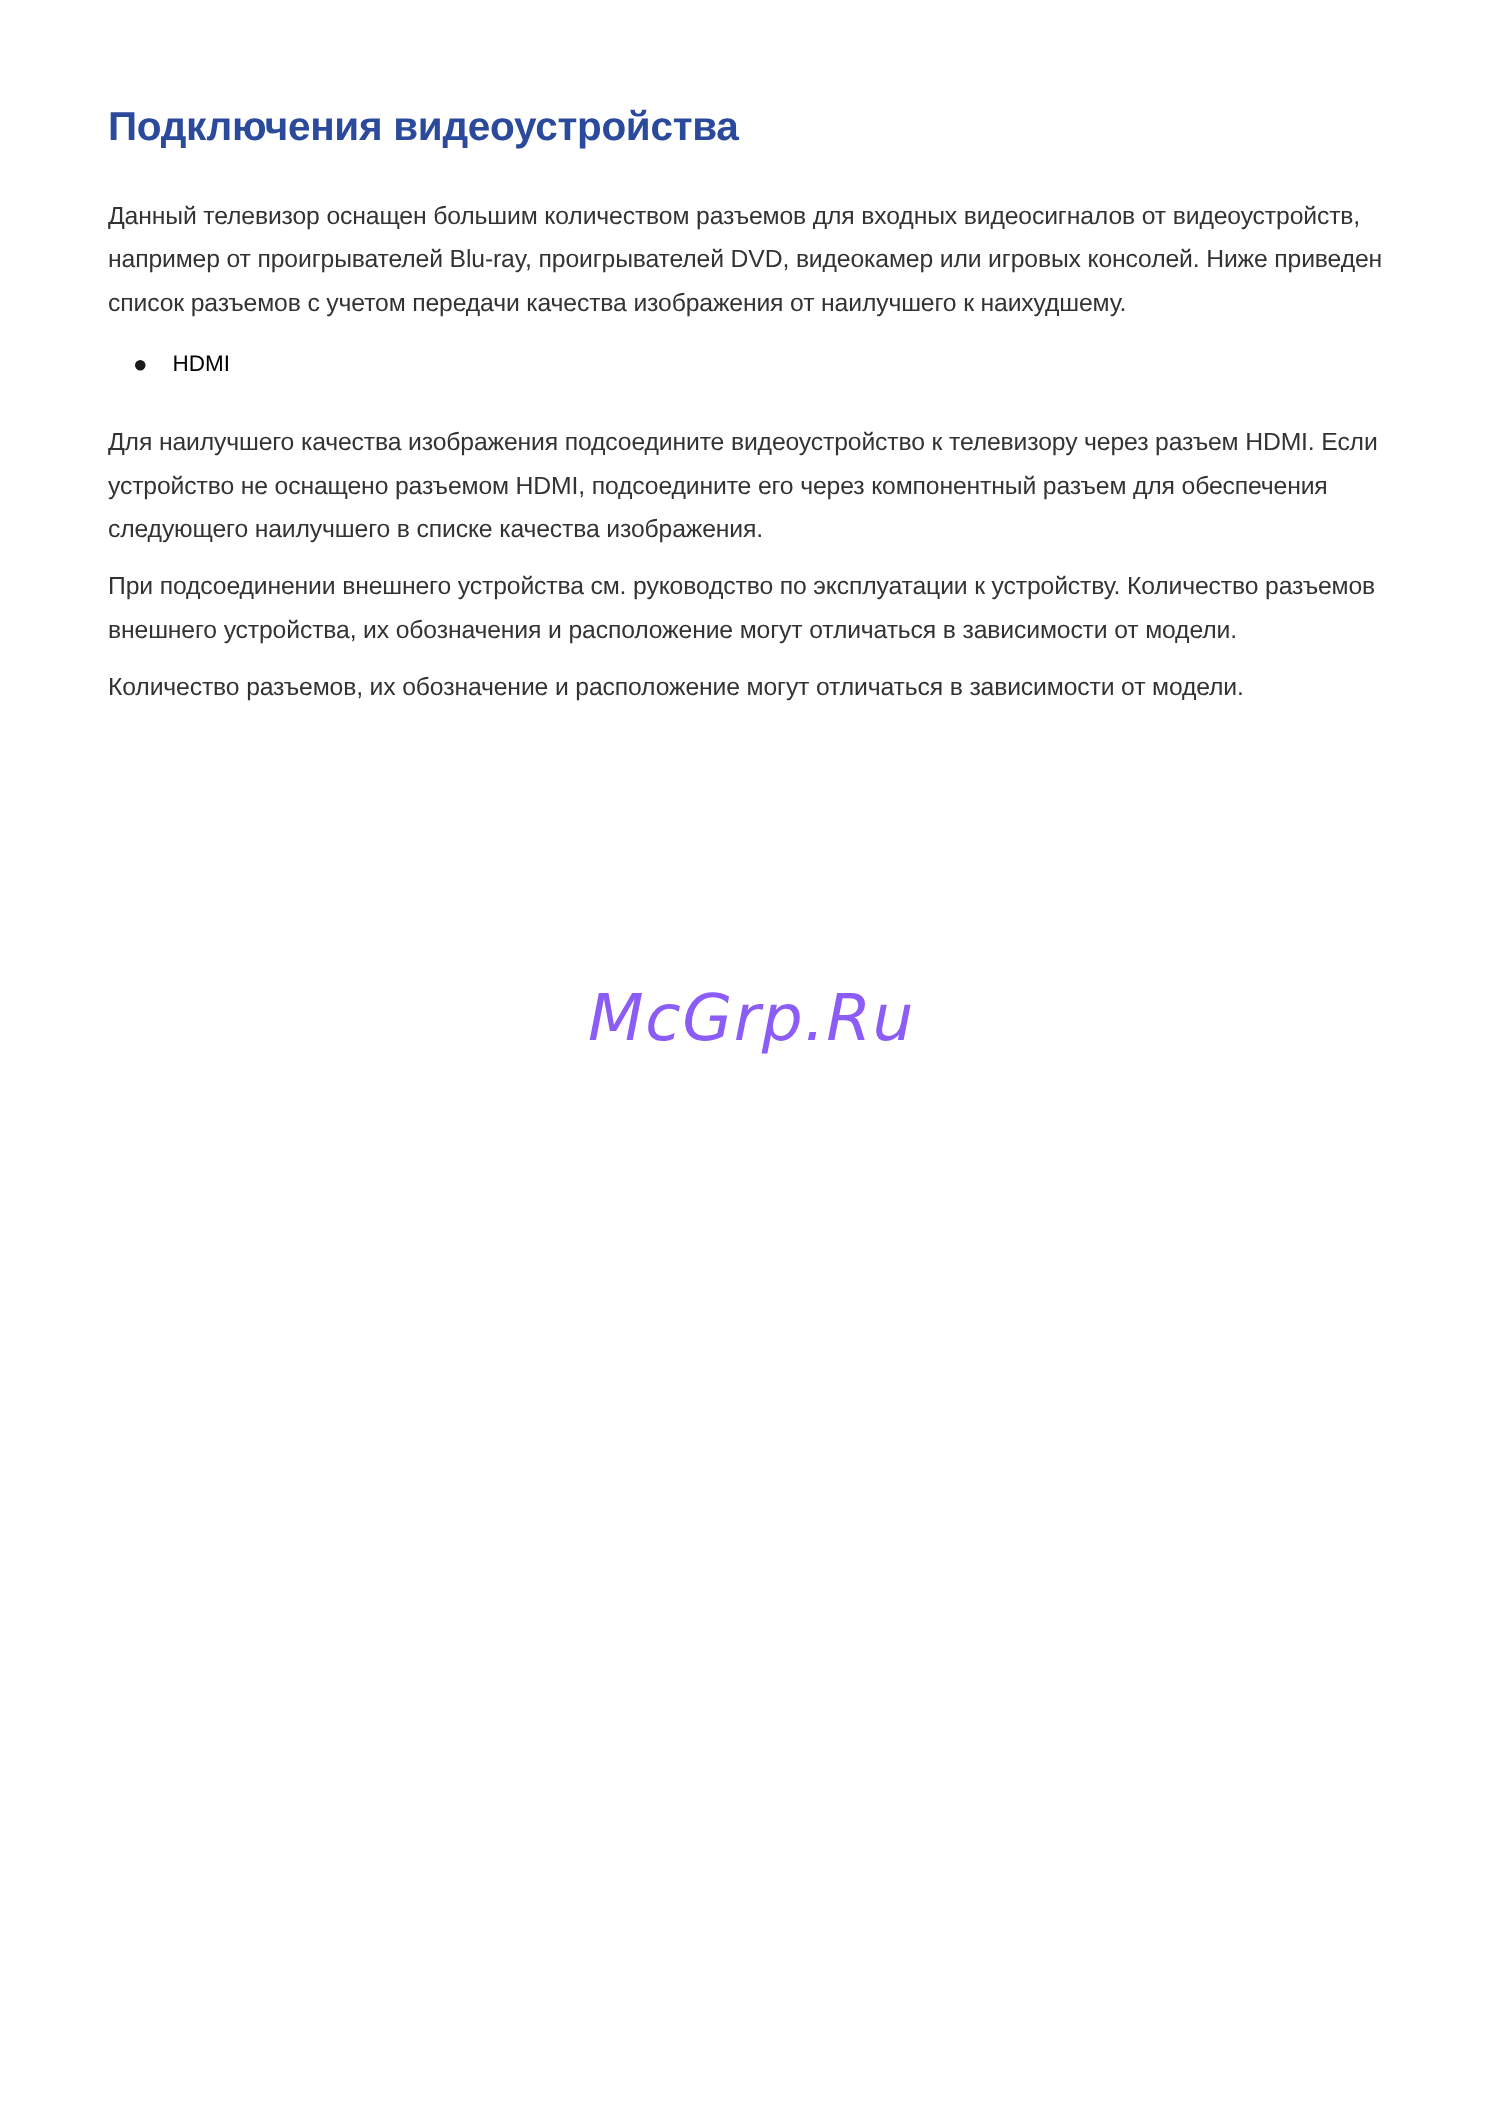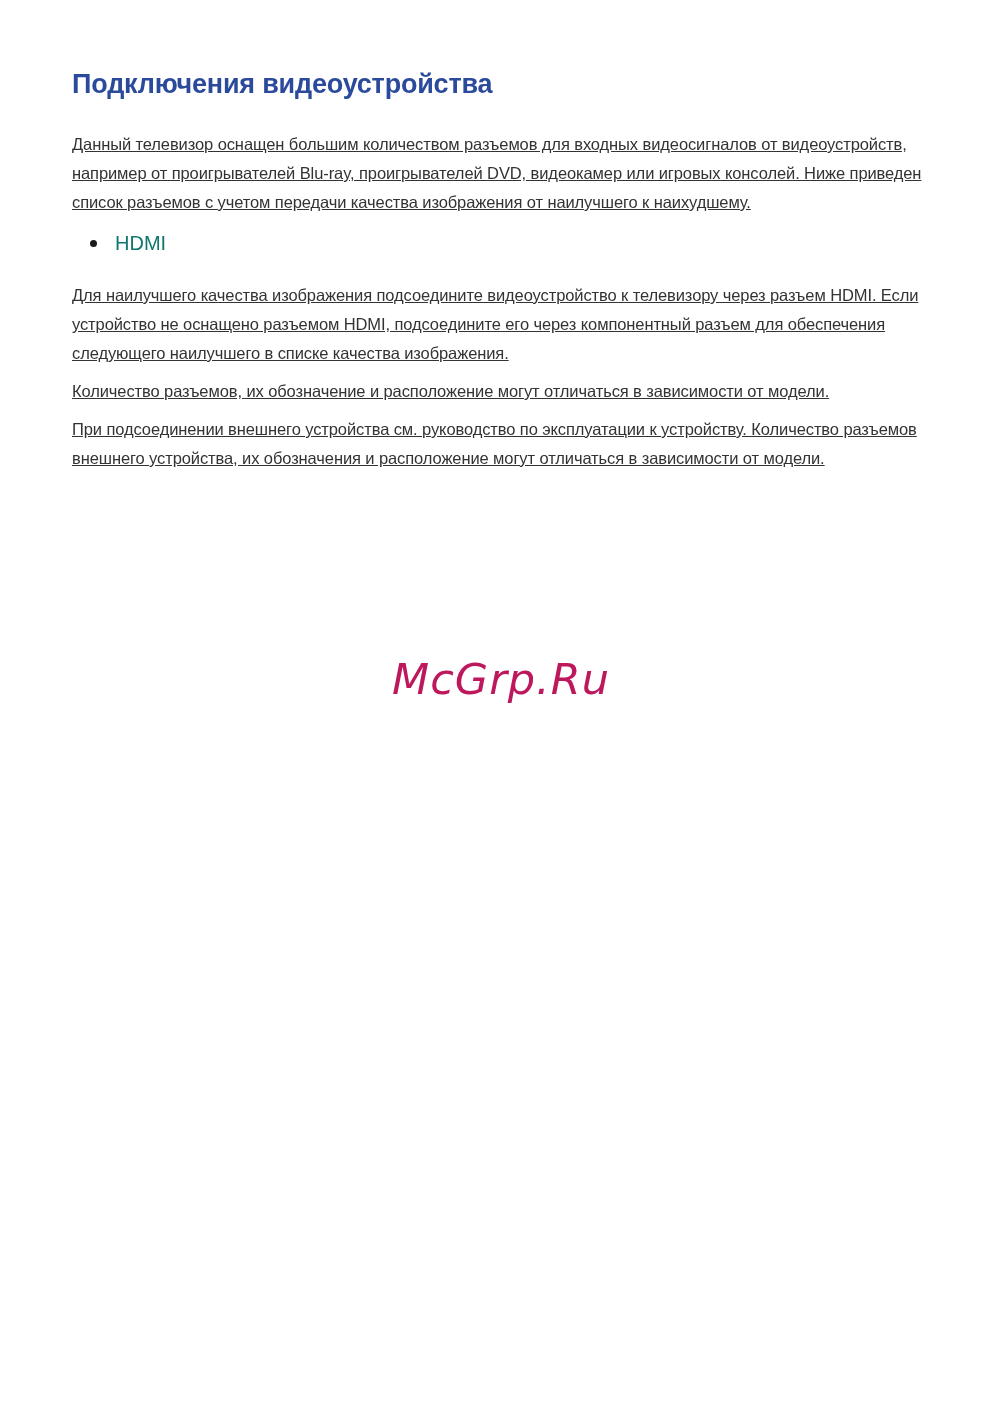--- a/index.html
+++ b/index.html
@@ -24,73 +24,72 @@
     font-weight: bold;
     color: #2b4a9c;
     letter-spacing: -0.2px;
   }
   .body-par {
     margin: 0 0 9px 0;
     font-size: 16.5px;
     line-height: 29px;
     color: #333333;
     letter-spacing: -0.1px;
-    text-decoration: underline;
   }
   .body-par.after-list {
     margin-top: 28px;
   }
   .bullet-list {
     list-style: none;
     margin: 16px 0 14px 0;
     padding: 0;
   }
   .bullet-list li {
     position: relative;
     padding-left: 43px;
     margin-bottom: 19px;
-    font-size: 20px;
+    font-size: 15px;
     line-height: 20px;
-    color: #0f766e;
+    color: #000000;
   }
   .bullet-list li::before {
     content: "";
     position: absolute;
     left: 18px;
     top: 7px;
     width: 7px;
     height: 7px;
     border-radius: 50%;
     background: #1a1a1a;
   }
   .watermark {
     margin-top: 182px;
     text-align: center;
     font-family: "DejaVu Sans", sans-serif;
     font-style: italic;
     font-size: 43px;
     line-height: 48px;
-    color: #be185d;
+    color: #8b5cf6;
     letter-spacing: 1px;
   }
 </style>
 </head>
 <body>
 
 <div class="page">
 
   <h1 class="title">Подключения видеоустройства</h1>
 
   <p class="body-par">Данный телевизор оснащен большим количеством разъемов для входных видеосигналов от видеоустройств, например от проигрывателей Blu-ray, проигрывателей DVD, видеокамер или игровых консолей. Ниже приведен список разъемов с учетом передачи качества изображения от наилучшего к наихудшему.</p>
 
   <ul class="bullet-list">
     <li>HDMI</li>
   </ul>
 
   <p class="body-par after-list">Для наилучшего качества изображения подсоедините видеоустройство к телевизору через разъем HDMI. Если устройство не оснащено разъемом HDMI, подсоедините его через компонентный разъем для обеспечения следующего наилучшего в списке качества изображения.</p>
 
+  <p class="body-par">При подсоединении внешнего устройства см. руководство по эксплуатации к устройству. Количество разъемов внешнего устройства, их обозначения и расположение могут отличаться в зависимости от модели.</p>
+
   <p class="body-par">Количество разъемов, их обозначение и расположение могут отличаться в зависимости от модели.</p>
-
-  <p class="body-par">При подсоединении внешнего устройства см. руководство по эксплуатации к устройству. Количество разъемов внешнего устройства, их обозначения и расположение могут отличаться в зависимости от модели.</p>
 
   <div class="watermark">McGrp.Ru</div>
 
 </div>
 
 </body></html>

